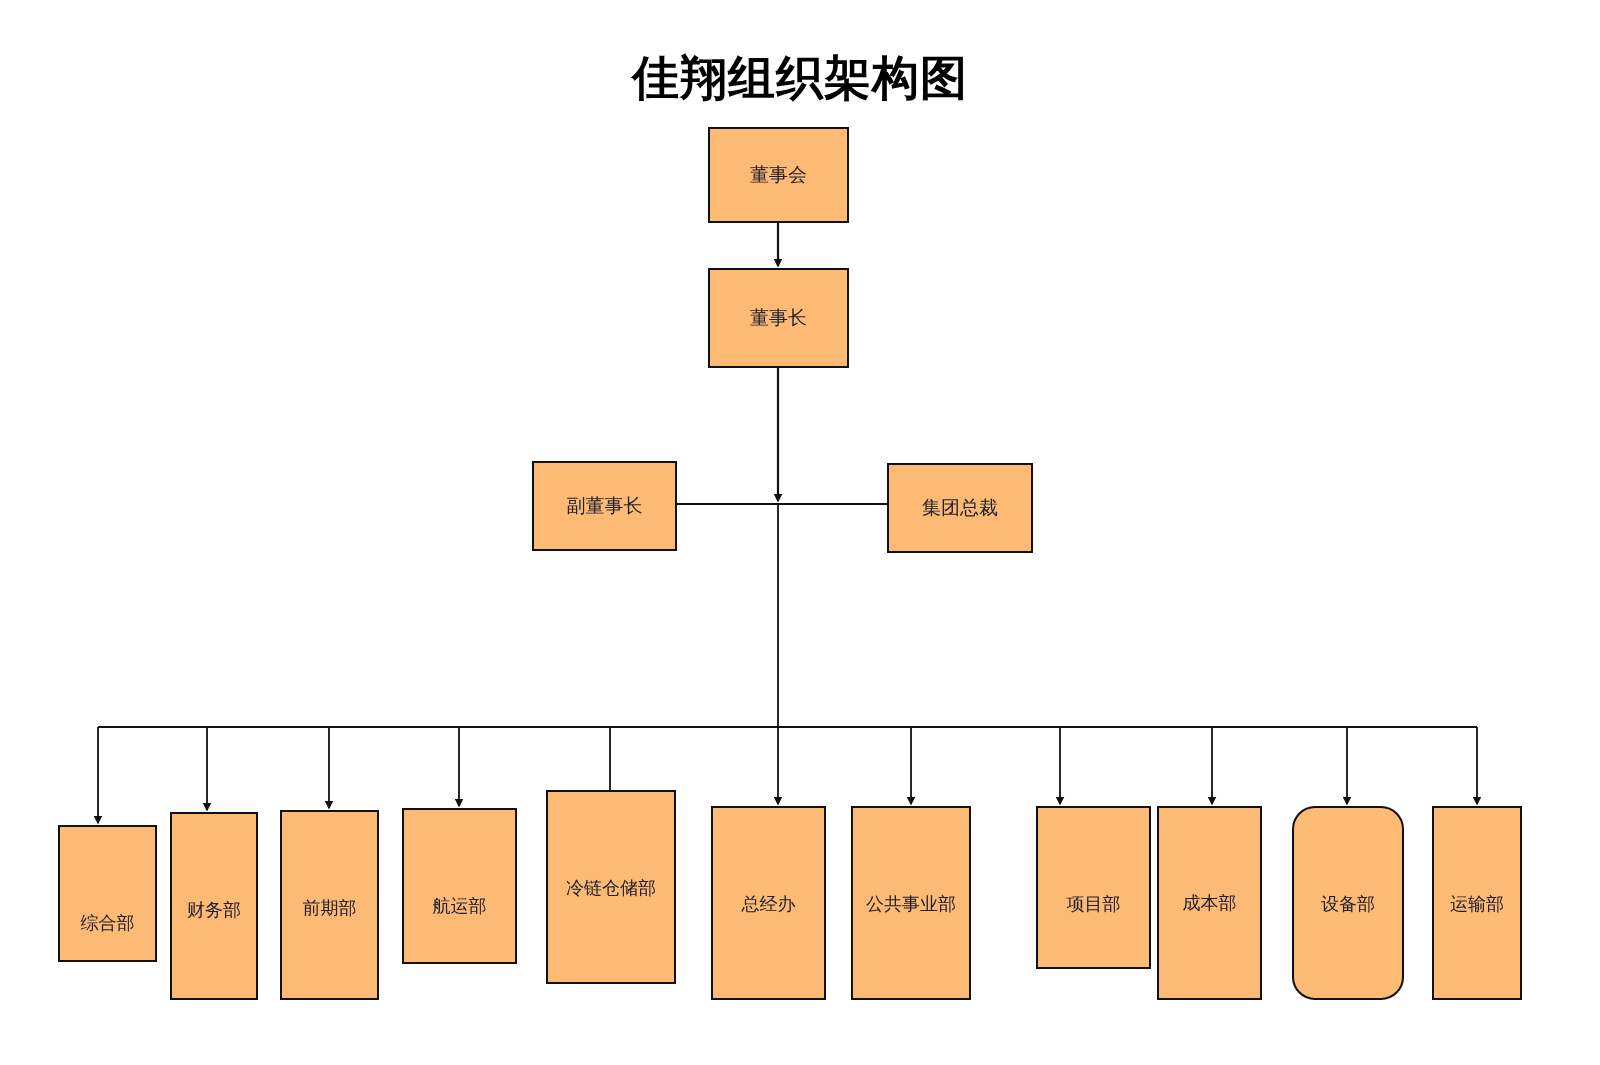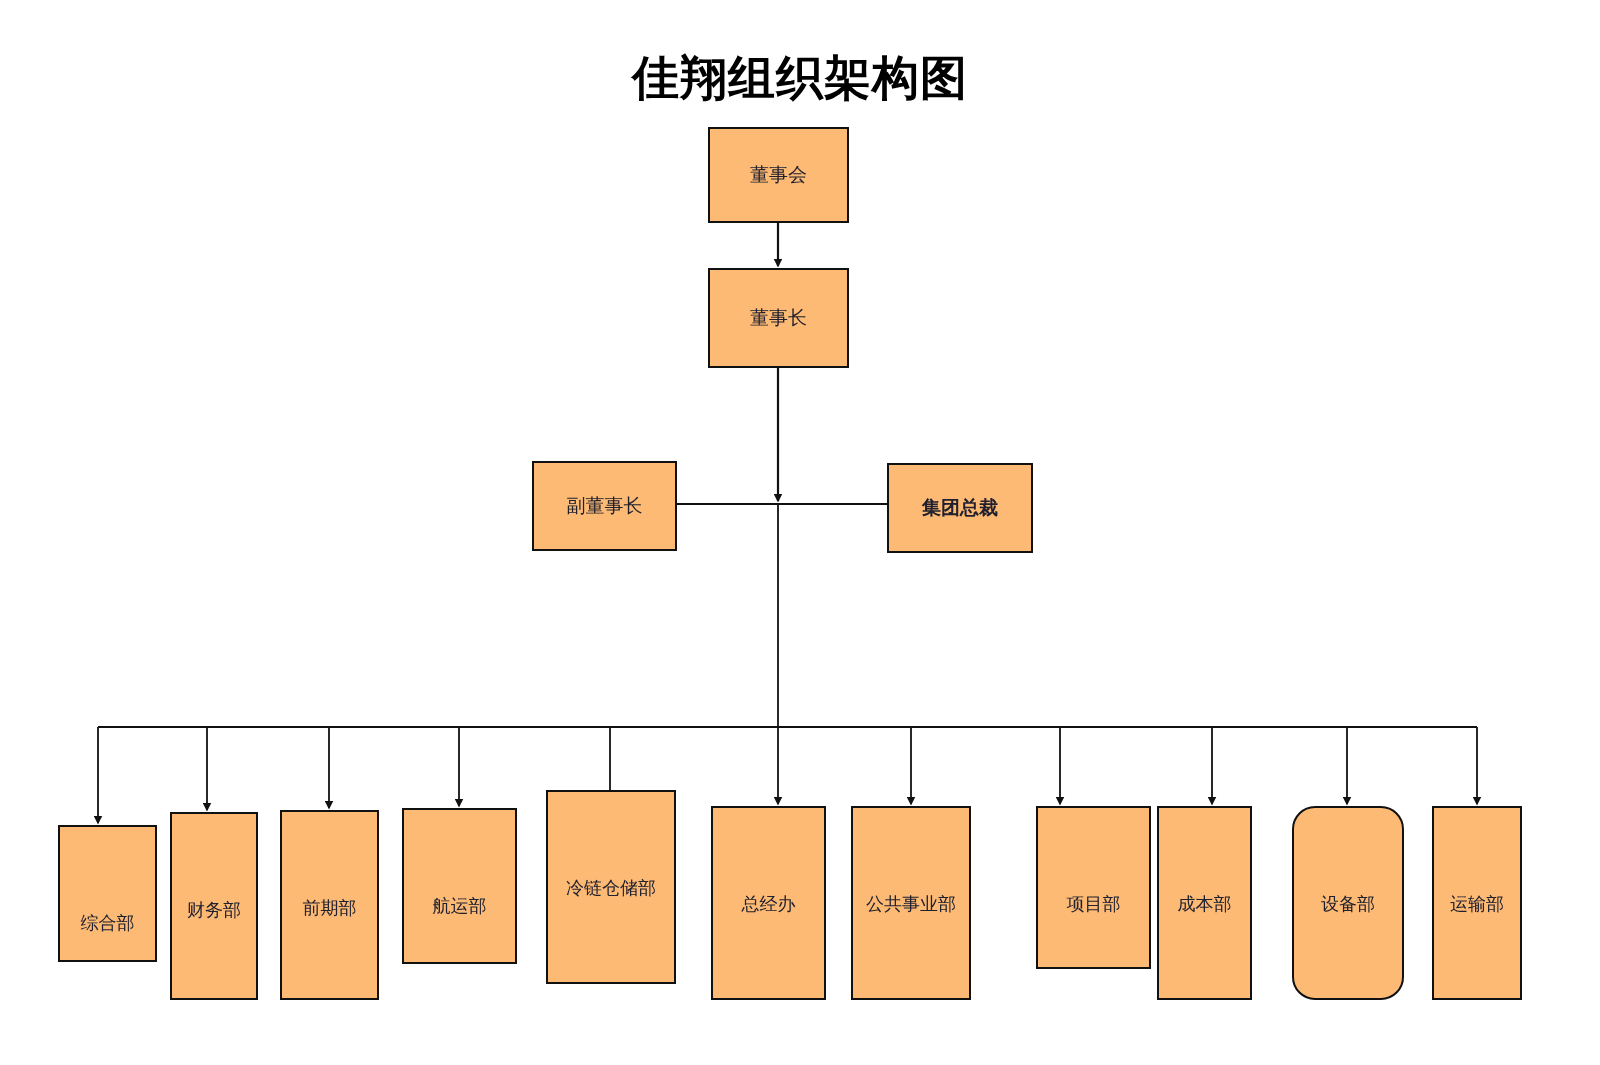--- a/index.html
+++ b/index.html
@@ -111,21 +111,21 @@
   </div>
 
   <div class="node vcenter" style="left:708px; top:268px; width:141px; height:100px;">
     <span class="node-label">董事长</span>
   </div>
 
   <div class="node vcenter" style="left:532px; top:461px; width:145px; height:90px;">
     <span class="node-label">副董事长</span>
   </div>
 
-  <div class="node vcenter" style="left:887px; top:463px; width:146px; height:90px;font-weight:bold;">
+  <div class="node vcenter" style="left:887px; top:463px; width:146px; height:90px;">
     <span class="node-label">集团总裁</span>
   </div>
 
   <div class="node dept" style="left:58px; top:825px; width:99px; height:137px;">
     <span class="node-label">综合部</span>
   </div>
 
   <div class="node dept" style="left:170px; top:812px; width:88px; height:188px;">
     <span class="node-label">财务部</span>
   </div>
@@ -147,21 +147,21 @@
   </div>
 
   <div class="node dept" style="left:851px; top:806px; width:120px; height:194px;">
     <span class="node-label">公共事业部</span>
   </div>
 
   <div class="node dept" style="left:1016px; top:806px; width:115px; height:163px;margin-left:20px;">
     <span class="node-label">项目部</span>
   </div>
 
-  <div class="node dept" style="left:1157px; top:806px; width:95px; height:194px;">
+  <div class="node dept" style="left:1157px; top:806px; width:105px; height:194px;font-family:Liberation Mono, monospace;">
     <span class="node-label">成本部</span>
   </div>
 
   <div class="node dept" style="left:1292px; top:806px; width:112px; height:194px;border-radius:23px;">
     <span class="node-label">设备部</span>
   </div>
 
   <div class="node dept" style="left:1432px; top:806px; width:90px; height:194px;">
     <span class="node-label">运输部</span>
   </div>

